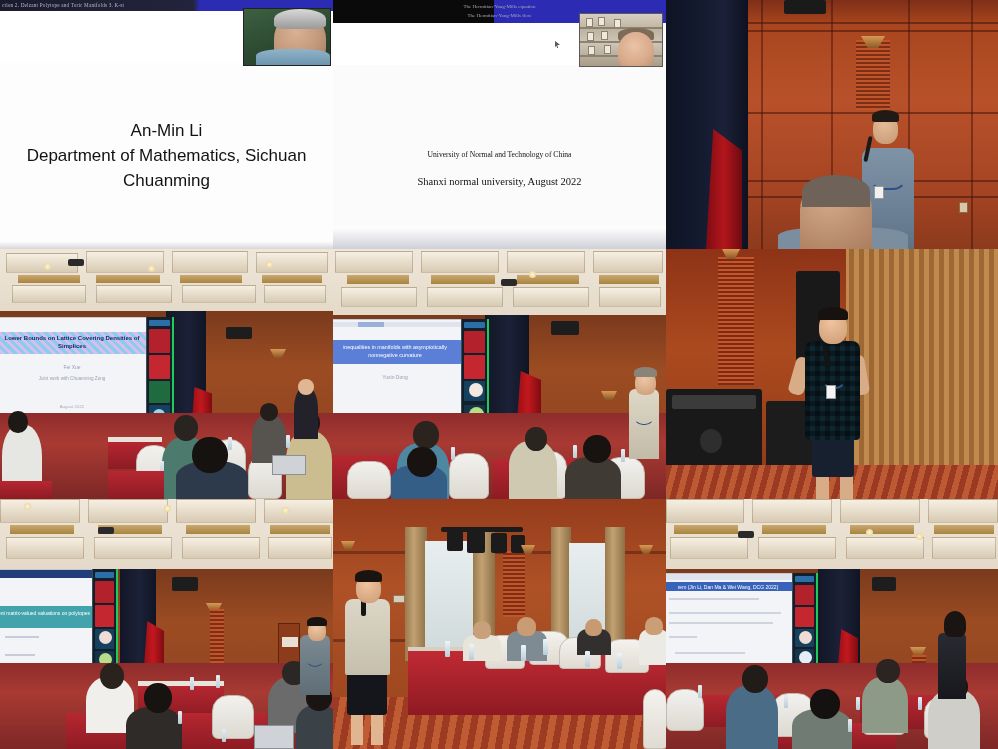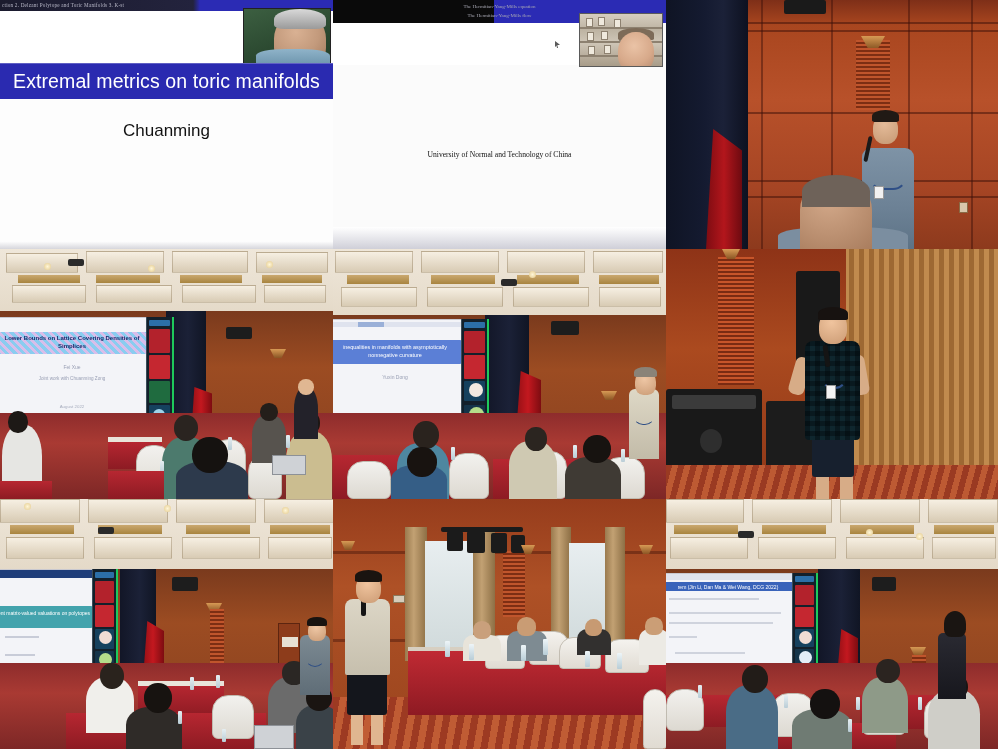--- a/index.html
+++ b/index.html
@@ -255,25 +255,24 @@
     <div class="topbar"></div>
     <div class="topbar-text">ction    2. Delzant Polytope and Toric Manifolds    3. K-st</div>
 
     <div class="cam">
       <div class="board"></div>
       <div class="head"></div>
       <div class="hair"></div>
       <div class="shirt"></div>
     </div>
 
-    <div class="banner">
-      <span>Extremal metrics on toric manifolds</span>
-    </div>
 
     <div class="author">
+      <div>An-Min Li</div>
+      <div>Department of Mathematics, Sichuan</div>
       <div>Chuanming</div>
     </div>
 
     <div class="botshade"></div>
   </div>
 
   <div class="cell p2">
     <div class="whitebox"></div>
     <div class="topbar">
       <div class="rightblue"></div>
@@ -295,20 +294,21 @@
       <div class="bk" style="left:7px;top:18px"></div>
       <div class="bk" style="left:21px;top:17px"></div>
       <div class="bk" style="left:39px;top:18px"></div>
       <div class="bk" style="left:8px;top:32px"></div>
       <div class="bk" style="left:24px;top:31px"></div>
       <div class="hair2"></div>
       <div class="head"></div>
     </div>
 
     <div class="affil">University of Normal and Technology of China</div>
+    <div class="place">Shanxi normal university, August 2022</div>
     <div class="botshade"></div>
   </div>
 
   <div class="cell p3">
     <div class="scene">
       <div class="wall"></div>
       <div class="woodline" style="top:22px"></div>
       <div class="woodline" style="top:30px"></div>
       <div class="woodline" style="top:112px"></div>
       <div class="woodline" style="top:180px"></div>

